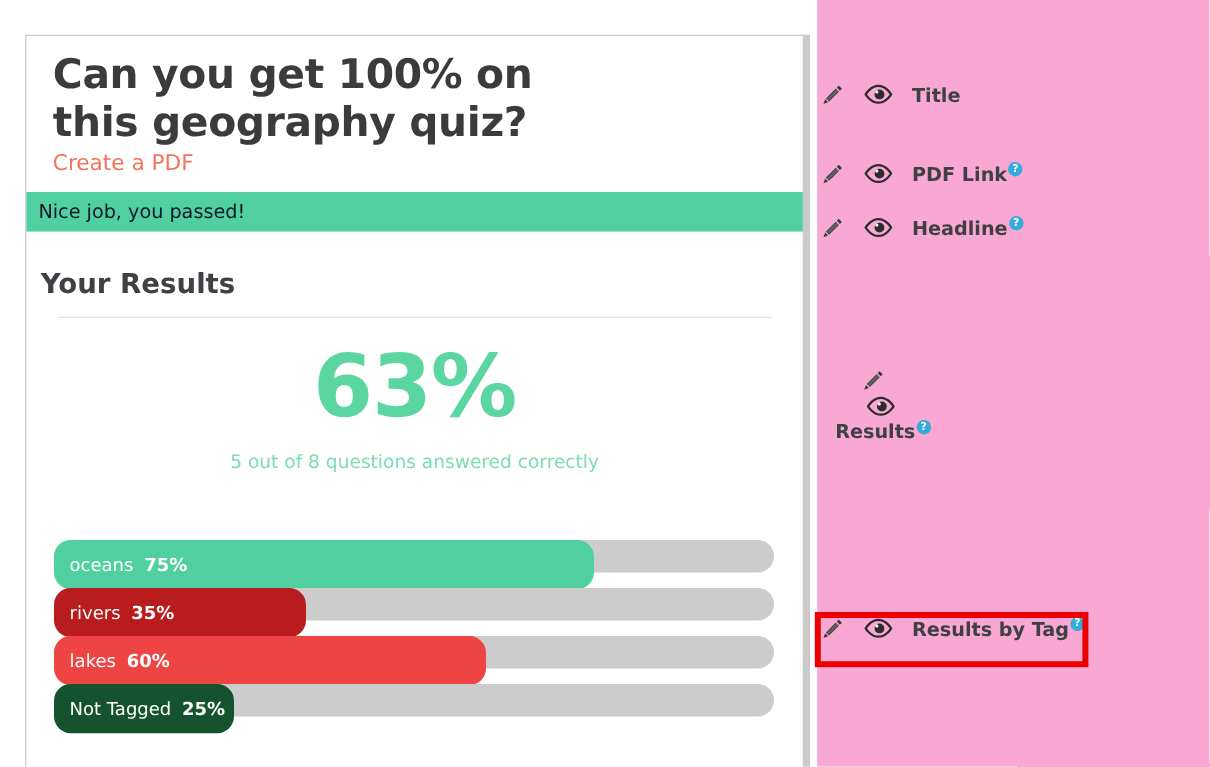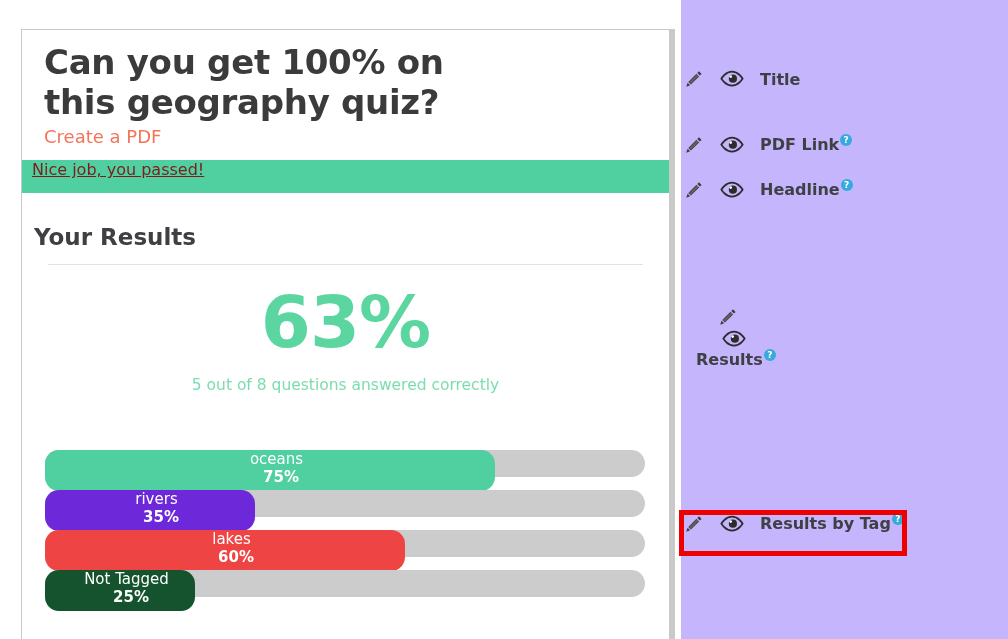--- a/index.html
+++ b/index.html
@@ -52,26 +52,26 @@
     font-size: 18px;
     color: #f4745a;
     text-decoration: none;
     font-family: "DejaVu Sans", sans-serif;
   }
 
   #pass-banner {
     margin-top: 13px;
     height: 33px;
     background: #50cfa1;
-    color: #7f1d1d;
+    color: #0f172a;
     font-size: 16px;
     display: flex;
+    align-items: center;
     padding-left: 10px;
     box-sizing: border-box;
-    text-decoration: underline;
   }
 
   #results-heading {
     margin: 0;
     padding-top: 31px;
     text-align: left;
     font-size: 23px;
     font-weight: bold;
     color: #3f4044;
     font-family: "DejaVu Sans", sans-serif;
@@ -126,21 +126,20 @@
     left: 0;
     top: 0;
     height: 41px;
     border-radius: 14px;
     display: flex;
     align-items: center;
     box-sizing: border-box;
     padding-left: 13px;
     white-space: nowrap;
     overflow: hidden;
-    flex-direction: column;
   }
 
   .bar-label {
     color: #ffffff;
     font-size: 15px;
     font-family: "DejaVu Sans", sans-serif;
   }
 
   .bar-value {
     color: #ffffff;
@@ -150,21 +149,21 @@
     font-family: "DejaVu Sans", sans-serif;
   }
 
   
   #inspector {
     position: absolute;
     left: 681px;
     top: 0;
     width: 327px;
     height: 639px;
-    background: #c4b5fd;
+    background: #f9a8d4;
   }
 
   .inspector-row {
     position: absolute;
     left: 0;
     display: flex;
     align-items: center;
     height: 26px;
   }
 
@@ -245,21 +244,21 @@
     <div id="tag-bars">
         <div class="bar-row">
           <div class="bar-track" style="background: rgb(204, 204, 204);"></div>
           <div class="bar-fill" style="width: 75%; background: rgb(80, 207, 161);">
             <span class="bar-label">oceans</span>
             <span class="bar-value">75%</span>
           </div>
         </div>
         <div class="bar-row">
           <div class="bar-track" style="background: rgb(204, 204, 204);"></div>
-          <div class="bar-fill" style="width: 35%; background: #6d28d9;">
+          <div class="bar-fill" style="width: 35%; background: #b91c1c;">
             <span class="bar-label">rivers</span>
             <span class="bar-value">35%</span>
           </div>
         </div>
         <div class="bar-row">
           <div class="bar-track" style="background: rgb(204, 204, 204);"></div>
           <div class="bar-fill" style="width: 60%; background: #ef4444;">
             <span class="bar-label">lakes</span>
             <span class="bar-value">60%</span>
           </div>

